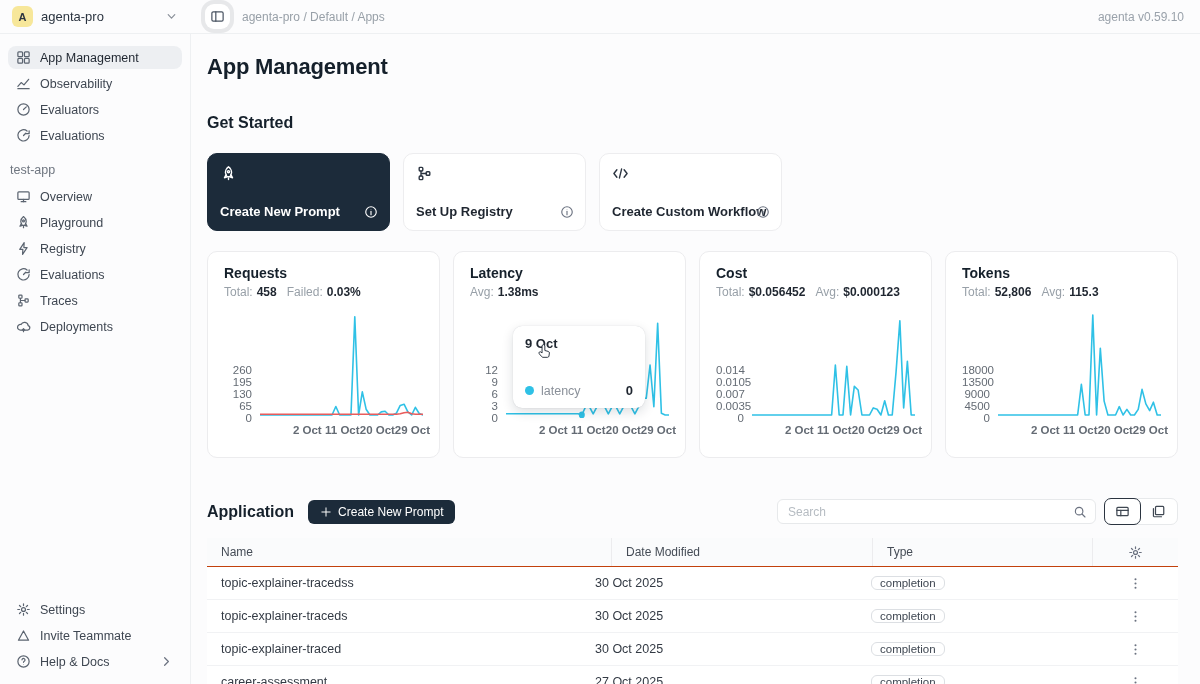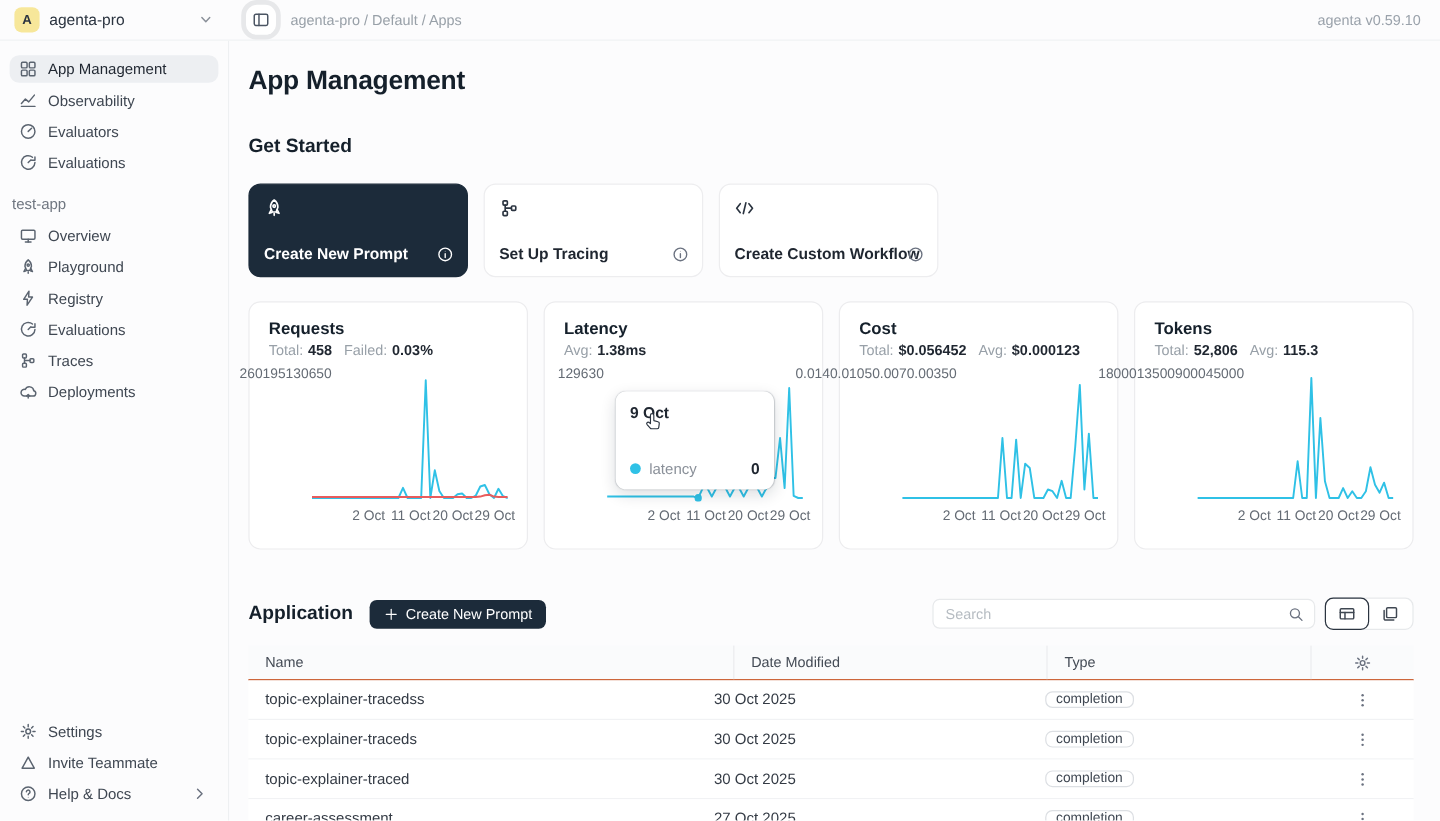--- a/index.html
+++ b/index.html
@@ -48,27 +48,27 @@
   .gs-card.dark .gs-label{color:#fff;}
   
   .stats-row{margin-top:20px;display:flex;gap:13px;}
   .stat-card{width:233px;height:207px;border:1px solid #ececee;border-radius:10px;background:#fff;
              padding:13px 16px;position:relative;}
   .stat-title{font-size:14px;font-weight:600;color:#15202b;}
   .stat-metrics{margin-top:4px;font-size:12px;display:flex;align-items:center;}
   .m-label{color:#98a0a8;margin-right:4px;}
   .m-value{color:#1f2630;font-weight:700;margin-right:10px;}
   .chart-area{display:flex;margin-top:13px;}
-  .yticks{width:36px;display:flex;flex-direction:row;justify-content:center;height:118px;
+  .yticks{width:36px;display:flex;flex-direction:column;justify-content:flex-end;height:118px;
           margin-top:-6px;padding-right:8px;text-align:right;font-size:11.5px;color:#646b74;}
   .yticks span{height:12px;line-height:12px;}
   .plot{flex:1;display:flex;flex-direction:column;position:relative;}
   .plot svg.spark{width:100%;height:106px;display:block;}
   .xlabels{position:relative;height:15px;margin-top:6px;font-size:11.5px;color:#646b74;}
-  .xlabels span{position:absolute;transform:translateX(-50%);white-space:nowrap;}
+  .xlabels span{position:absolute;transform:translateX(-50%);white-space:nowrap;font-weight:bold;}
   .chart-tooltip{position:absolute;left:59px;top:74px;width:132px;height:82px;background:#fff;
                  border-radius:9px;box-shadow:0 4px 12px rgba(15,30,45,.14),0 0 1px rgba(15,30,45,.2);
                  padding:10px 12px;display:flex;flex-direction:column;justify-content:space-between;z-index:5;}
   .tt-date{font-size:13px;font-weight:600;color:#1f2630;}
   .tt-row{display:flex;align-items:center;gap:7px;}
   .tt-dot{width:9px;height:9px;border-radius:50%;}
   .tt-label{font-size:12.5px;color:#8a9099;}
   .tt-value{margin-left:auto;font-size:13px;font-weight:600;color:#1f2630;}
   .cursor-hand{position:absolute;left:80px;top:90px;width:21px;height:21px;z-index:6;}
   
@@ -292,21 +292,21 @@
                 <circle cx="8" cy="4.9" r="0.45" fill="currentColor" stroke="none"></circle>
               </svg>
             </span></div>
           <div class="gs-card" data-interactable="true"><span class="icon gs-icon" data-interactable="false">
               <svg viewBox="0 0 16 16">
                 <rect x="3" y="2.2" width="3.4" height="3.4" rx="0.8"></rect>
                 <rect x="3" y="10.4" width="3.4" height="3.4" rx="0.8"></rect>
                 <rect x="9.6" y="6.3" width="3.4" height="3.4" rx="0.8"></rect>
                 <path d="M4.7 5.6v4.8M4.7 8h4.9"></path>
               </svg>
-            </span><span class="gs-label" data-interactable="false">Set Up Tracing</span><span class="icon info" data-interactable="true">
+            </span><span class="gs-label" data-interactable="false">Set Up Registry</span><span class="icon info" data-interactable="true">
               <svg viewBox="0 0 16 16">
                 <circle cx="8" cy="8" r="6"></circle>
                 <line x1="8" y1="7.3" x2="8" y2="11"></line>
                 <circle cx="8" cy="4.9" r="0.45" fill="currentColor" stroke="none"></circle>
               </svg>
             </span></div>
           <div class="gs-card" data-interactable="true"><span class="icon gs-icon" data-interactable="false">
               <svg viewBox="0 0 16 16">
                 <polyline points="4.6,4.5 1.8,8 4.6,11.5"></polyline>
                 <polyline points="11.4,4.5 14.2,8 11.4,11.5"></polyline>

